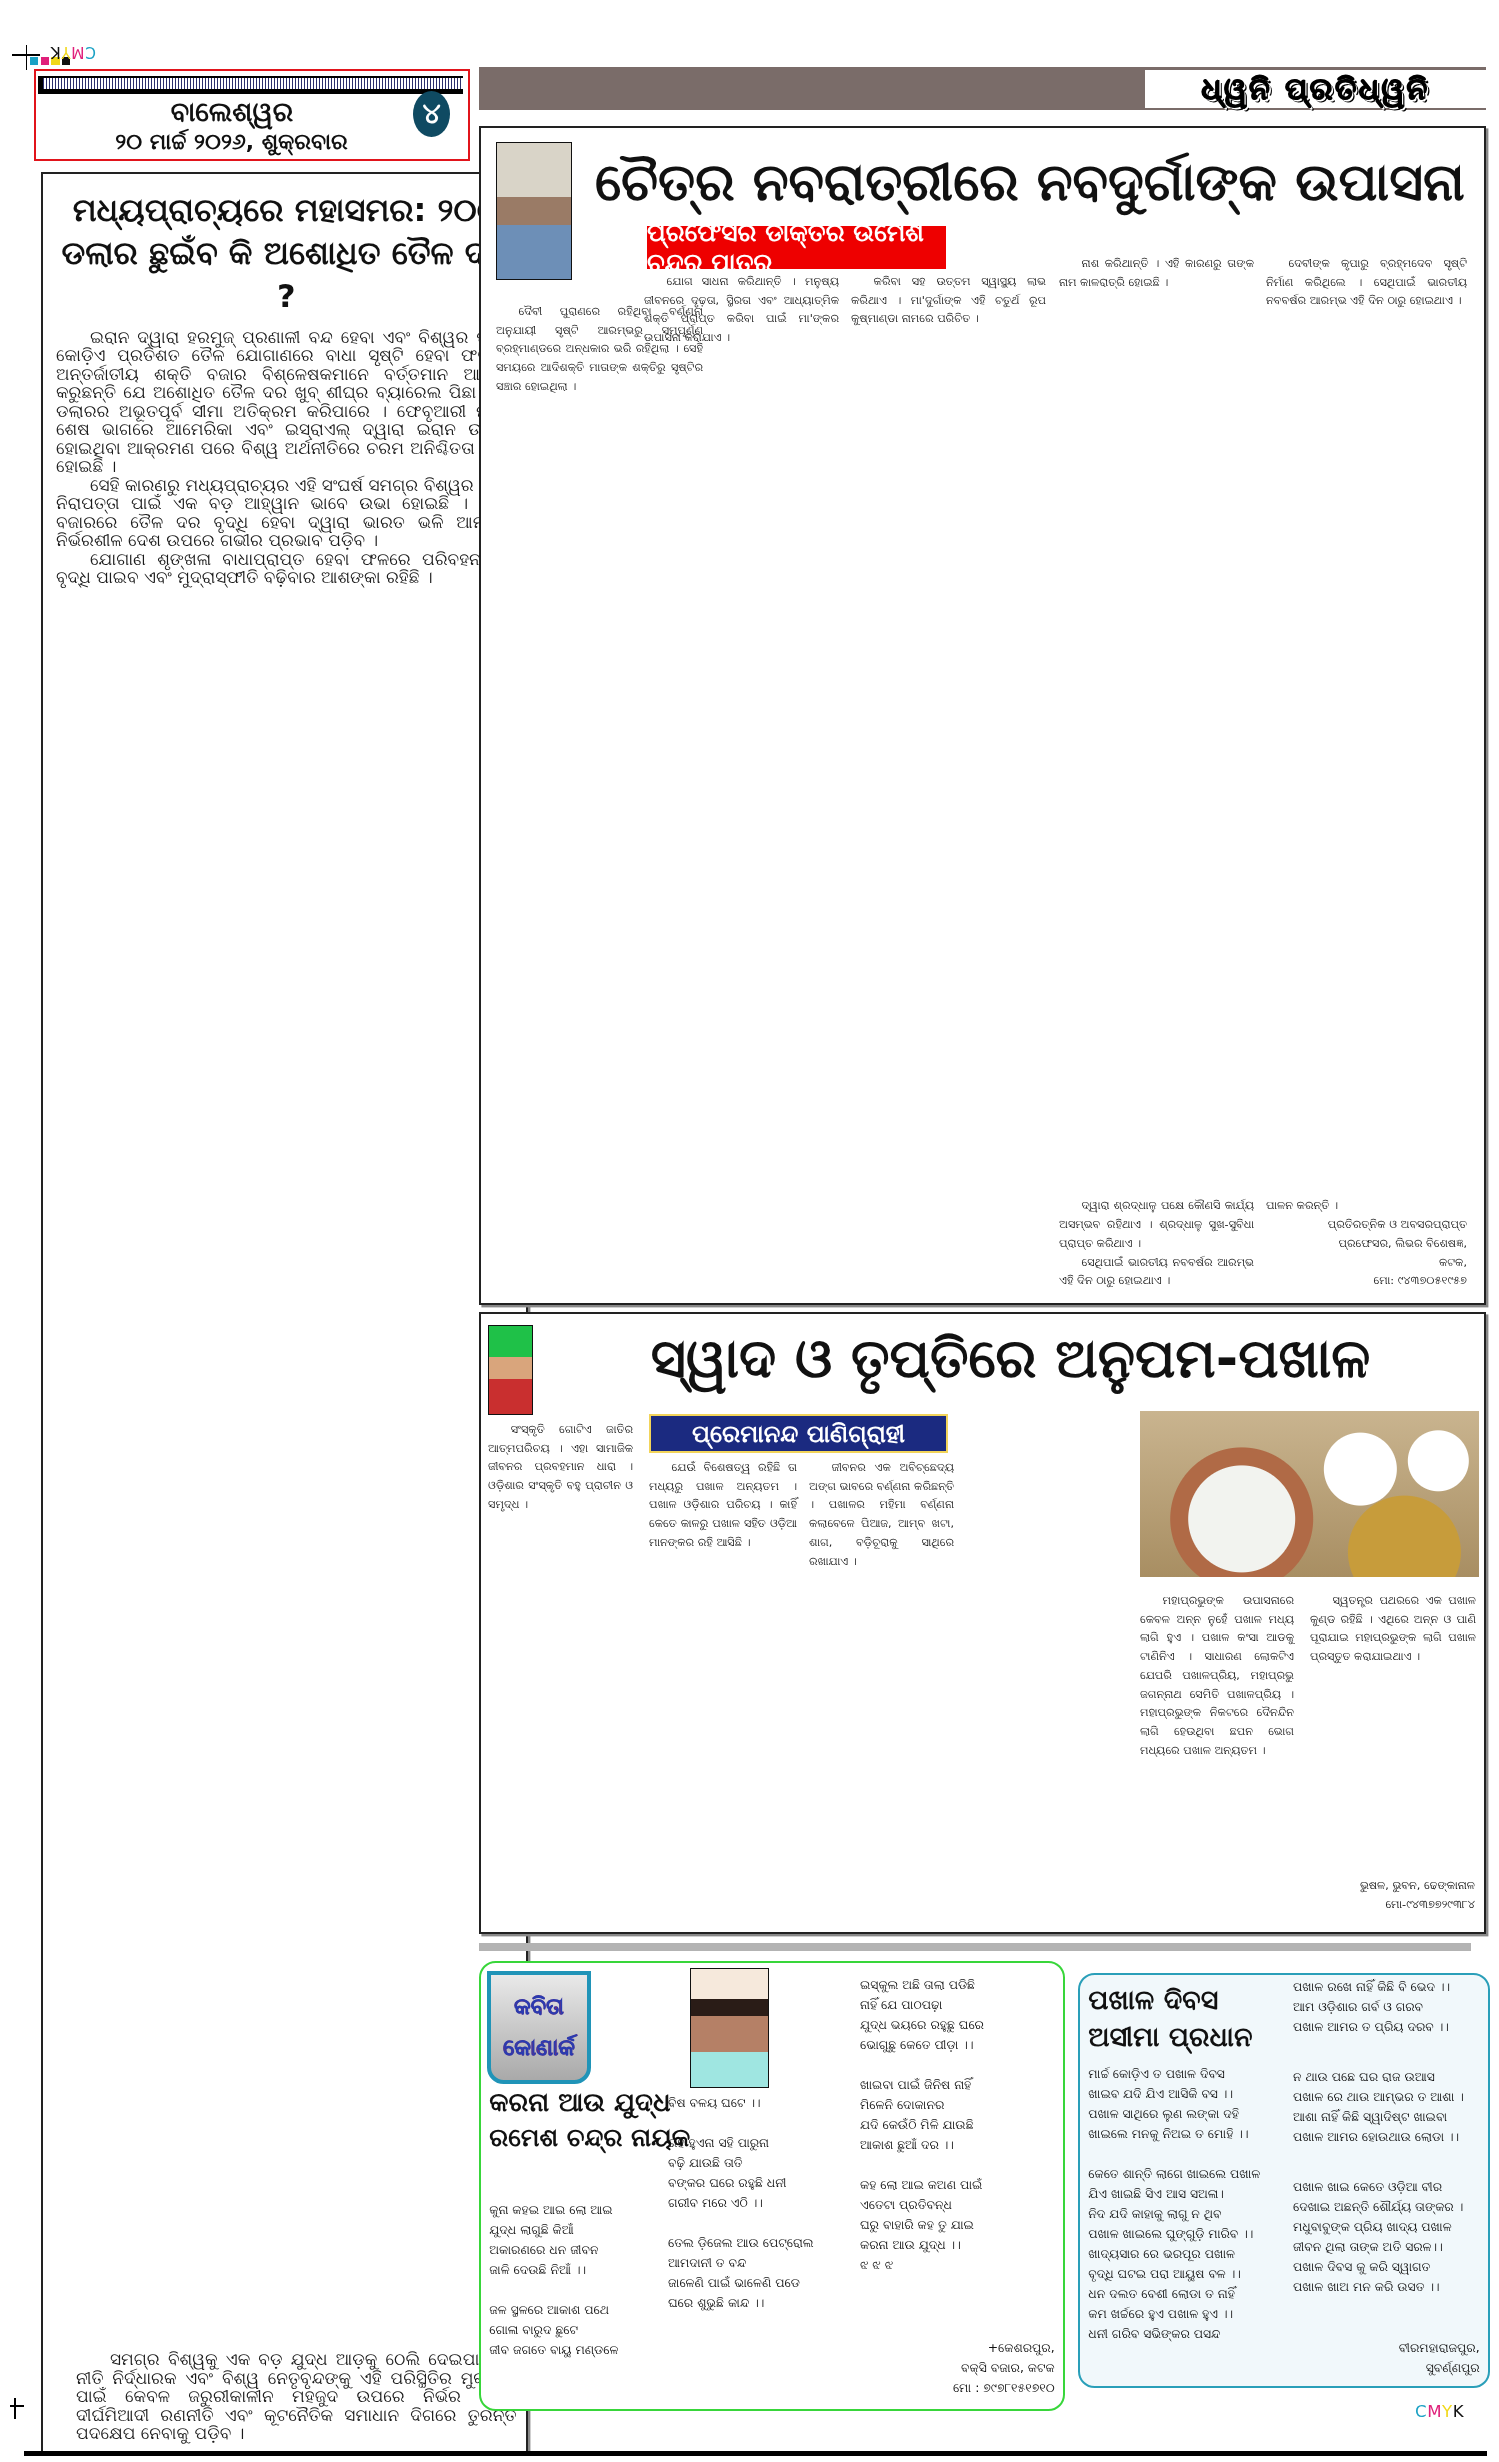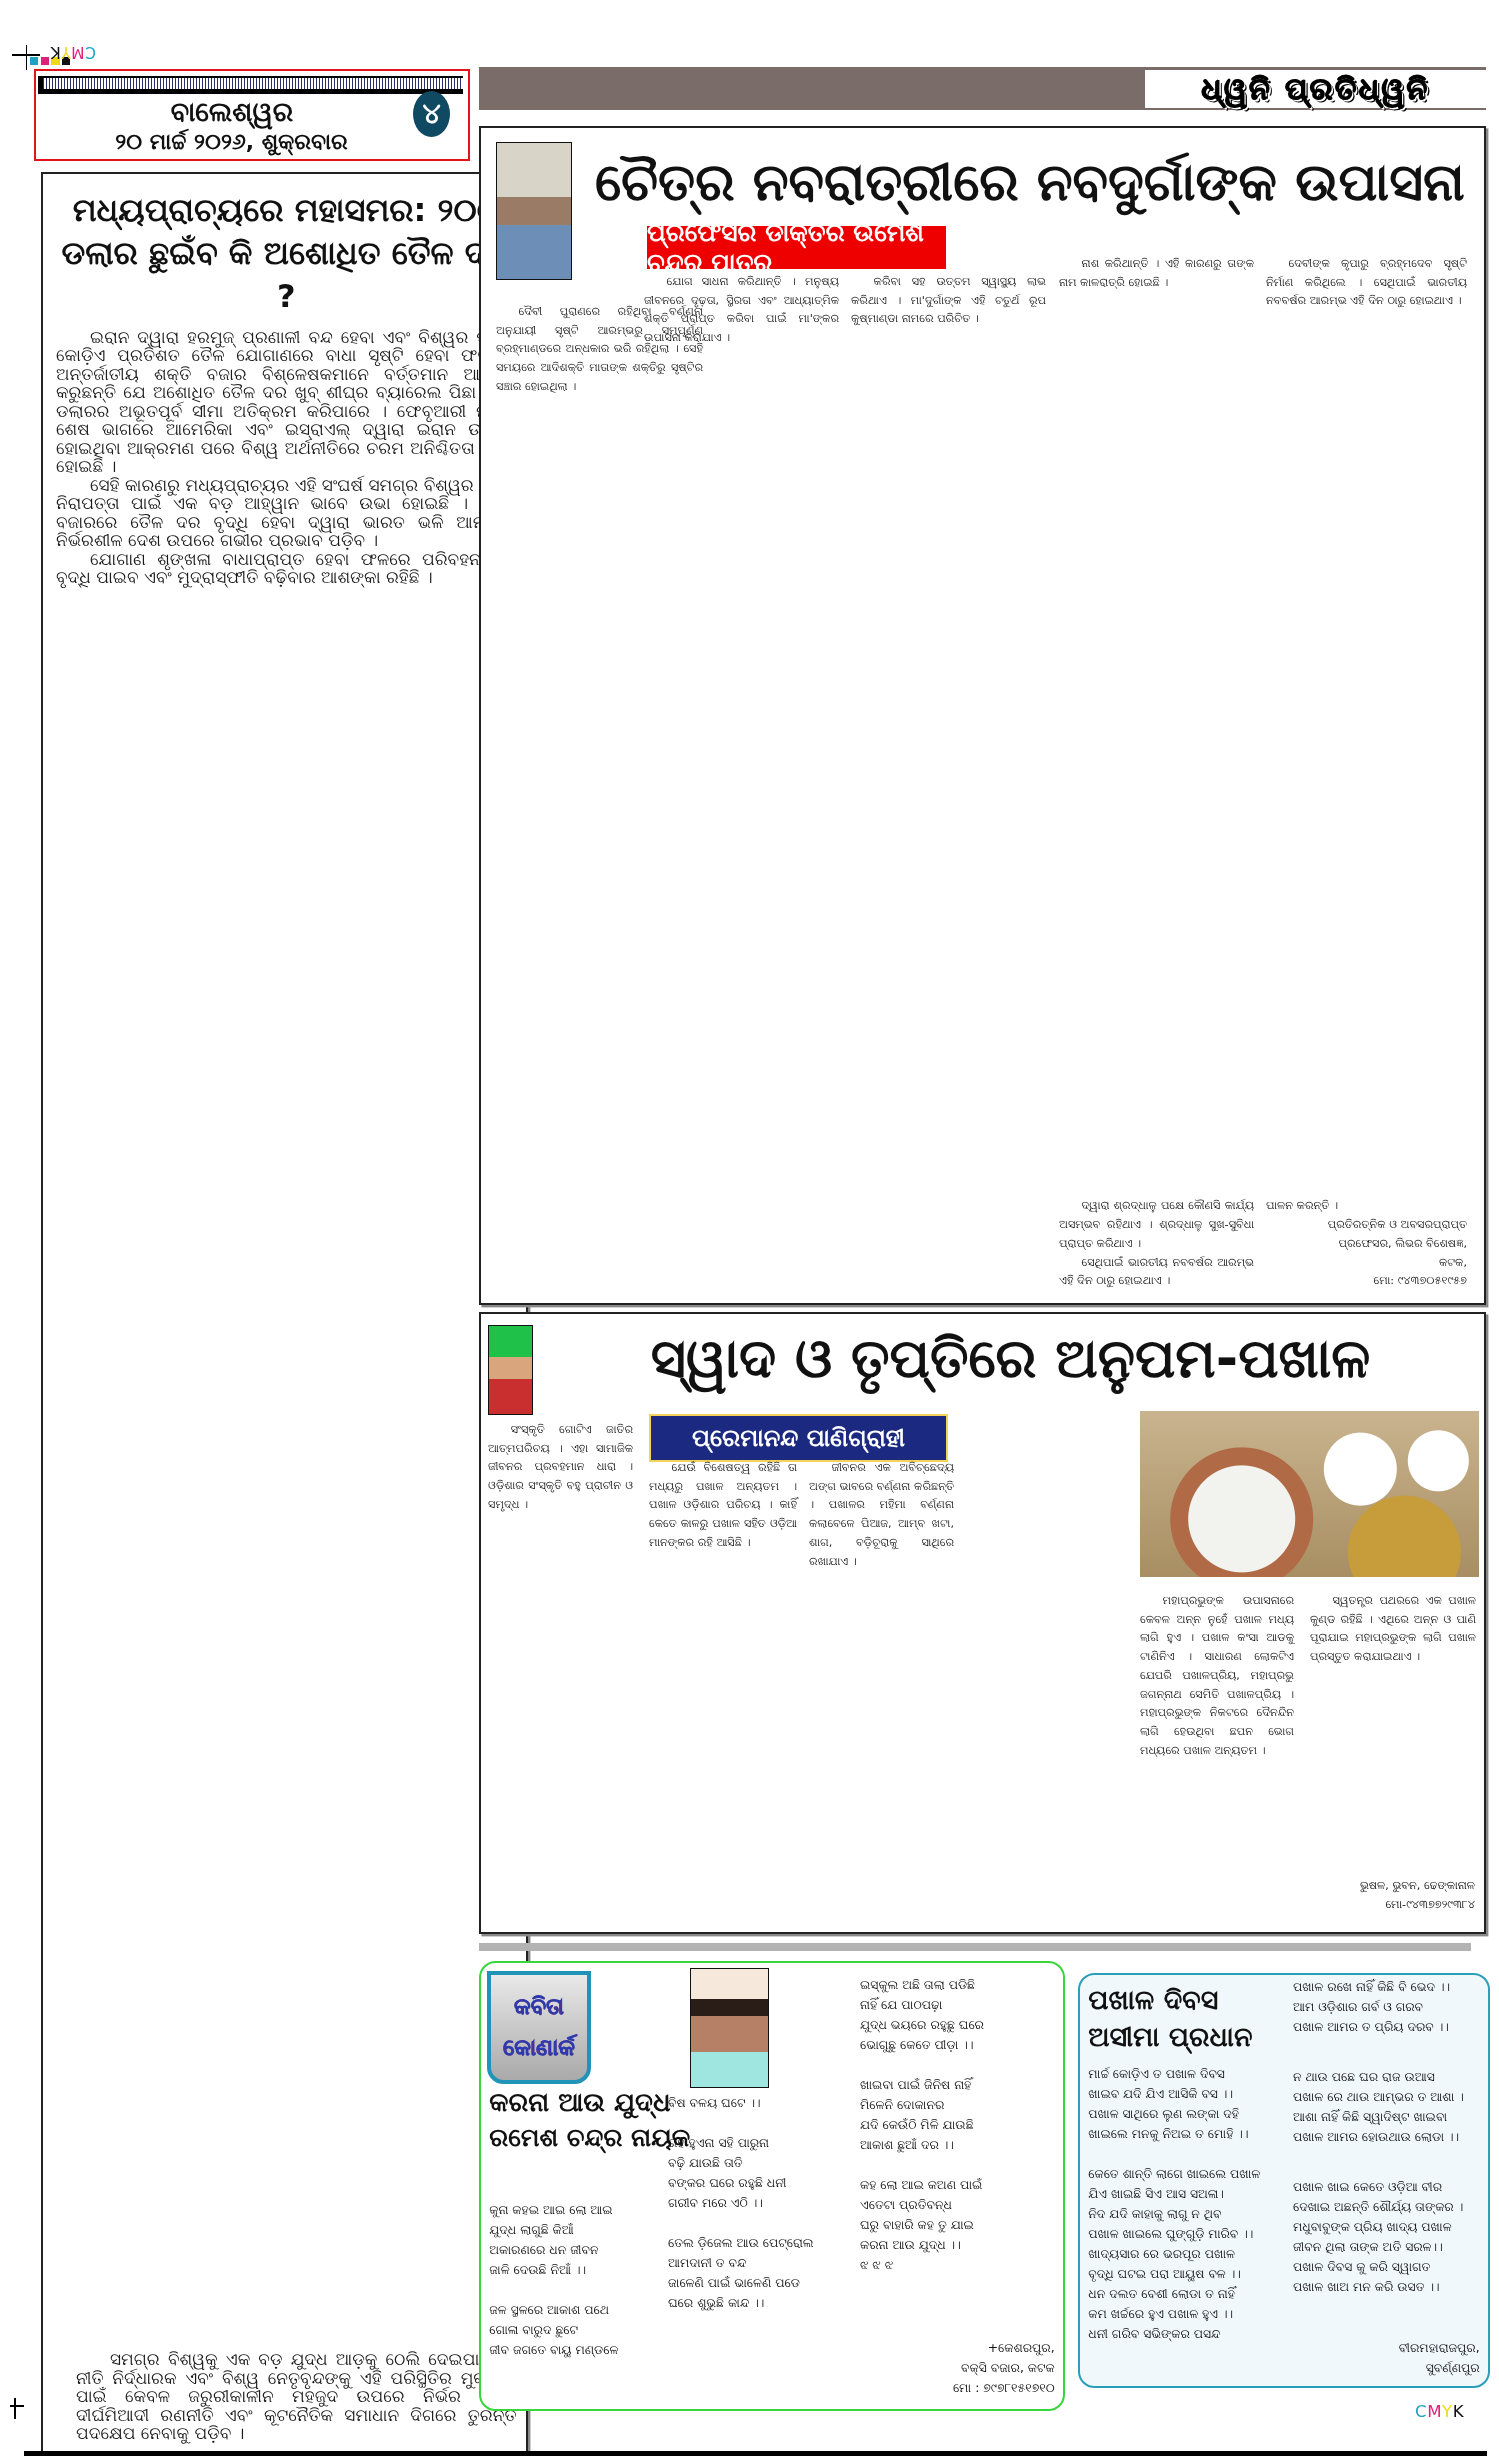--- a/index.html
+++ b/index.html
@@ -40,21 +40,21 @@
   .art1-title { left:104px; top:13px; right:9px; height:83px; font-size:52px; font-weight:bold; text-align:center; line-height:83px; }
   .byline-red { left:166px; top:98px; width:299px; height:43px; background:#e00; color:#fff; font-size:25px; font-weight:bold; display:flex; align-items:center; justify-content:center; }
   .art1-cols { left:15px; top:145px; right:12px; bottom:12px; }
   .colA { position:absolute; width:207px; }
   .art1-sign { text-align:right; font-size:11.3px; line-height:18.7px; }
 
   
   .art2 { left:479px; top:1312px; width:1007px; height:622px; }
   .art2-photo { left:7.1px; top:10.7px; width:43px; height:88px; border:1.8px solid #111; background:linear-gradient(180deg,#1fc148 0 35%, #d9a57c 35% 60%, #c92f2f 60%); }
   .art2-title { left:65px; top:9px; right:9px; height:71px; font-size:54px; font-weight:bold; text-align:center; line-height:71px; }
-  .byline-blue { left:168px; top:100px; width:299px; height:48px; background:#1b2a80; border:2.4px solid #f2d45a; color:#fff; font-size:24px; font-weight:bold; display:flex; align-items:center; justify-content:center; box-sizing:border-box; }
+  .byline-blue { left:168px; top:100px; width:299px; height:39px; background:#1b2a80; border:2.4px solid #f2d45a; color:#fff; font-size:24px; font-weight:bold; display:flex; align-items:center; justify-content:center; box-sizing:border-box; }
   .food-photo { left:659px; top:97px; width:339px; height:166px; background:radial-gradient(circle at 30% 65%, #f2f3ef 0 53px, #b06a46 54px 71px, transparent 72px), radial-gradient(circle at 65% 35%, #fff 0 36px, transparent 37px), radial-gradient(circle at 88% 30%, #fff 0 30px, transparent 31px), radial-gradient(circle at 78% 85%, #c79c3b 0 56px, transparent 57px), linear-gradient(#c9b48f,#a88e62); }
 
   
   .gray-band { left:479px; top:1943px; width:992px; height:8.3px; background:#b3b3b3; }
   .poem1 { left:479px; top:1961px; width:586px; height:450px; border:2.4px solid #38d63a; border-radius:16.6px; box-sizing:border-box; background:#fff; }
   .kavita-logo { left:6px; top:8.3px; width:104px; height:113px; border:4.7px solid #2094b8; border-radius:0 0 16.6px 16.6px; background:linear-gradient(#e9e9e9,#a9a9a9); box-sizing:border-box; }
   .kavita-logo span { position:absolute; left:0; right:0; text-align:center; font-weight:bold; font-size:22.5px; color:#e01b2d; -webkit-text-stroke:0.6px #2a3bb0; }
   .poem-title { left:8.3px; top:124px; font-size:26px; font-weight:bold; }
   .poem-author { left:8.3px; top:160px; font-size:25px; font-weight:bold; }
   .poem-photo { left:209px; top:4.7px; width:77px; height:118px; border:1.8px solid #111; background:linear-gradient(180deg,#f6e9dc 0 25%, #2a1c17 25% 40%, #b58066 40% 70%, #9fe6e1 70%); }

